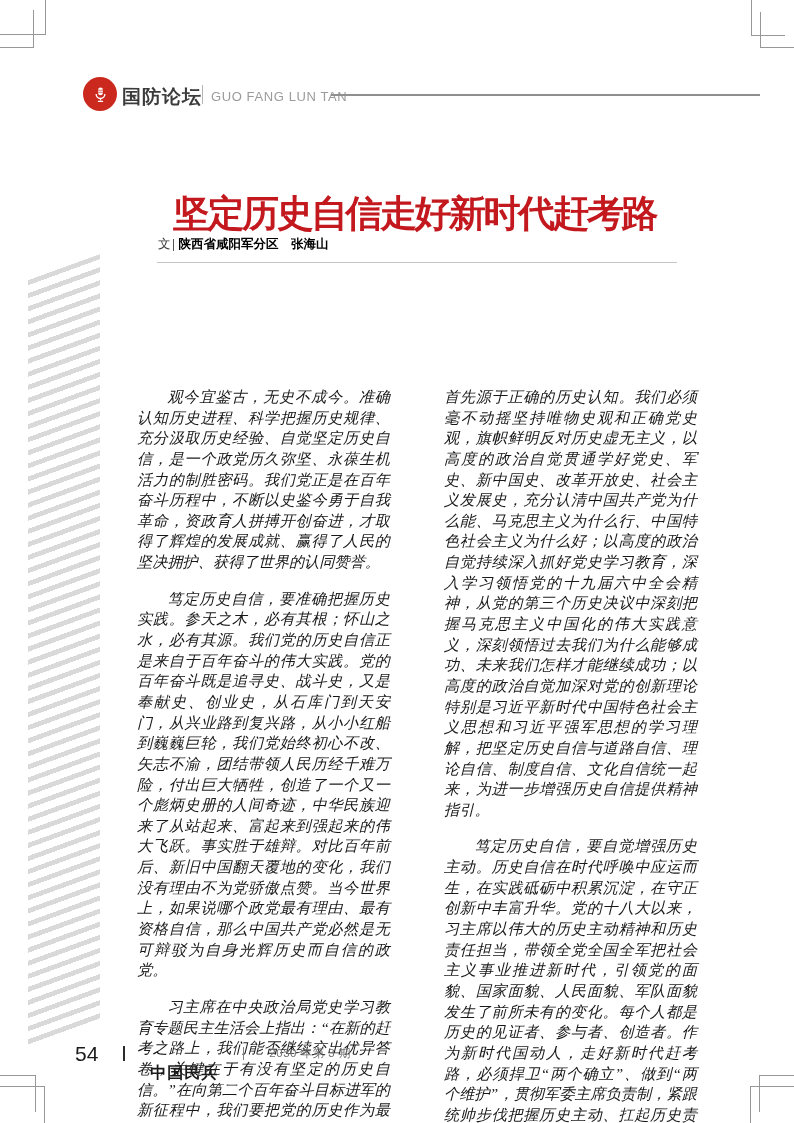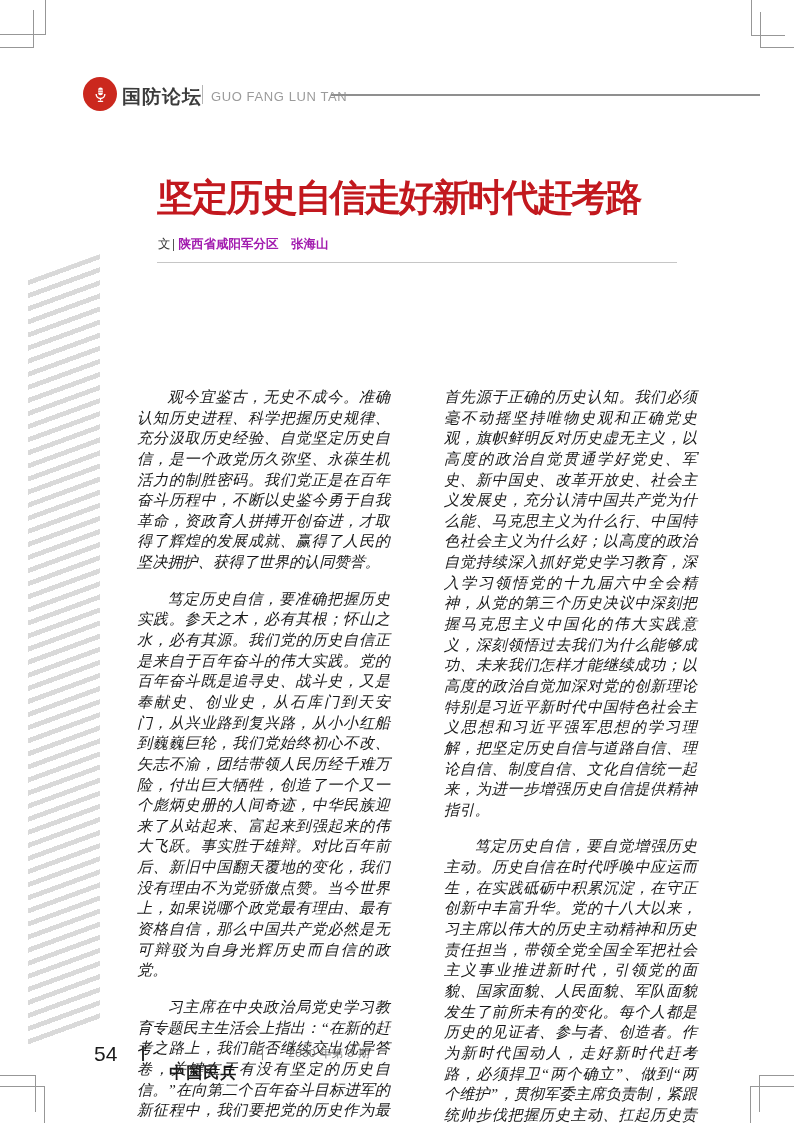--- a/index.html
+++ b/index.html
@@ -28,45 +28,45 @@
   .badge { position:absolute; left:83px; top:77px; width:34px; height:34px; border-radius:50%;
            background:var(--badge-red, #cb281e); display:flex; align-items:center; justify-content:center; }
   .sec-title { position:absolute; left:122px; top:84px; font-size:19px; font-weight:bold;
                color:#3b3b3b; letter-spacing:1px; white-space:nowrap; }
   .hdr-vdiv { position:absolute; left:202px; top:85px; width:1px; height:19px; background:#b5b5b5; }
   .sec-sub { position:absolute; left:211px; top:89px; font-size:13px; color:#9b9b9b;
              letter-spacing:0.6px; white-space:nowrap; }
   .header-rule { position:absolute; left:331px; top:94px; width:429px; height:2px; background:#8f8f8f; }
 
   
-  .title { position:absolute; left:156px; top:172px; margin:1px;
+  .title { position:absolute; left:156px; top:172px; margin:17px;
            font-family:"Liberation Serif", "DejaVu Serif", serif;
            font-size:37px; font-weight:bold; letter-spacing:-2.5px;
            color:var(--accent-red, #c2181e); white-space:nowrap; }
   .byline { position:absolute; left:158px; top:236px; font-size:12.5px; color:#222;
             display:flex; align-items:center; white-space:nowrap; }
   .byline .b-label { font-family:"Liberation Serif", serif; color:#333; }
   .byline .b-div { width:1px; height:12px; background:#555; margin:0 5px 0 2px; }
-  .byline .b-author { font-weight:bold; color:#a21caf; }
+  .byline .b-author { font-weight:bold; color:#000000; }
   .byline-rule { position:absolute; left:157px; top:262px; width:520px; height:1px; background:#c6c6c6; }
 
   
   .col { position:absolute; top:371px; width:285px;
          font-family:"Liberation Serif", "DejaVu Serif", serif;
          font-size:15.2px; line-height:20.64px; color:#181818;
          text-align:justify; word-break:break-all; }
   .col-left  { left:121px; }
   .col-right { left:428px; }
   .col p { margin:16px; padding:0; text-indent:2em;font-style:italic; }
   .col p.no-indent { text-indent:0; }
 
   .endmark { display:inline-block; width:12px; height:13px; margin-left:4px; vertical-align:-1px; }
 
   
-  .footer { position:absolute; left:94px; top:1023px; display:flex; align-items:center; gap:25px; }
+  .footer { position:absolute; left:75px; top:1023px; display:flex; align-items:center; gap:25px; }
   .pg   { font-size:21px; color:#1a1a1a; }
   .fdiv1 { width:2px; height:15px; background:#2b2b2b; }
   .mag  { font-size:16px; font-weight:bold; color:#1a1a1a; letter-spacing:1px;margin-top:40px; }
   .fdiv2 { width:1px; height:13px; background:#808080; }
   .issue { font-size:11.5px; color:#6f6f6f; letter-spacing:0.5px; }
 </style>
 </head>
 <body>
 
 <div class="page">

